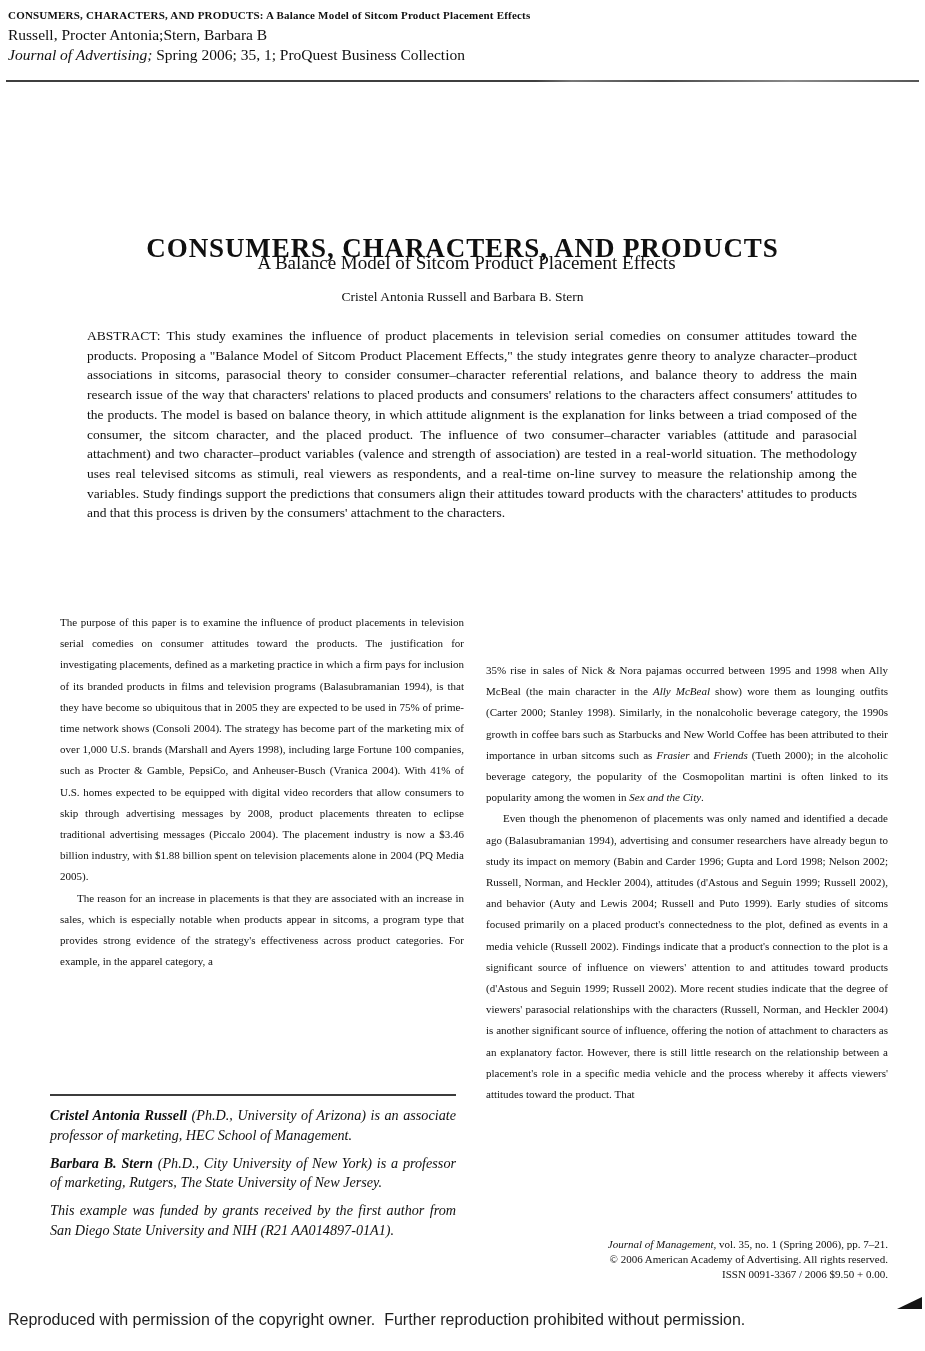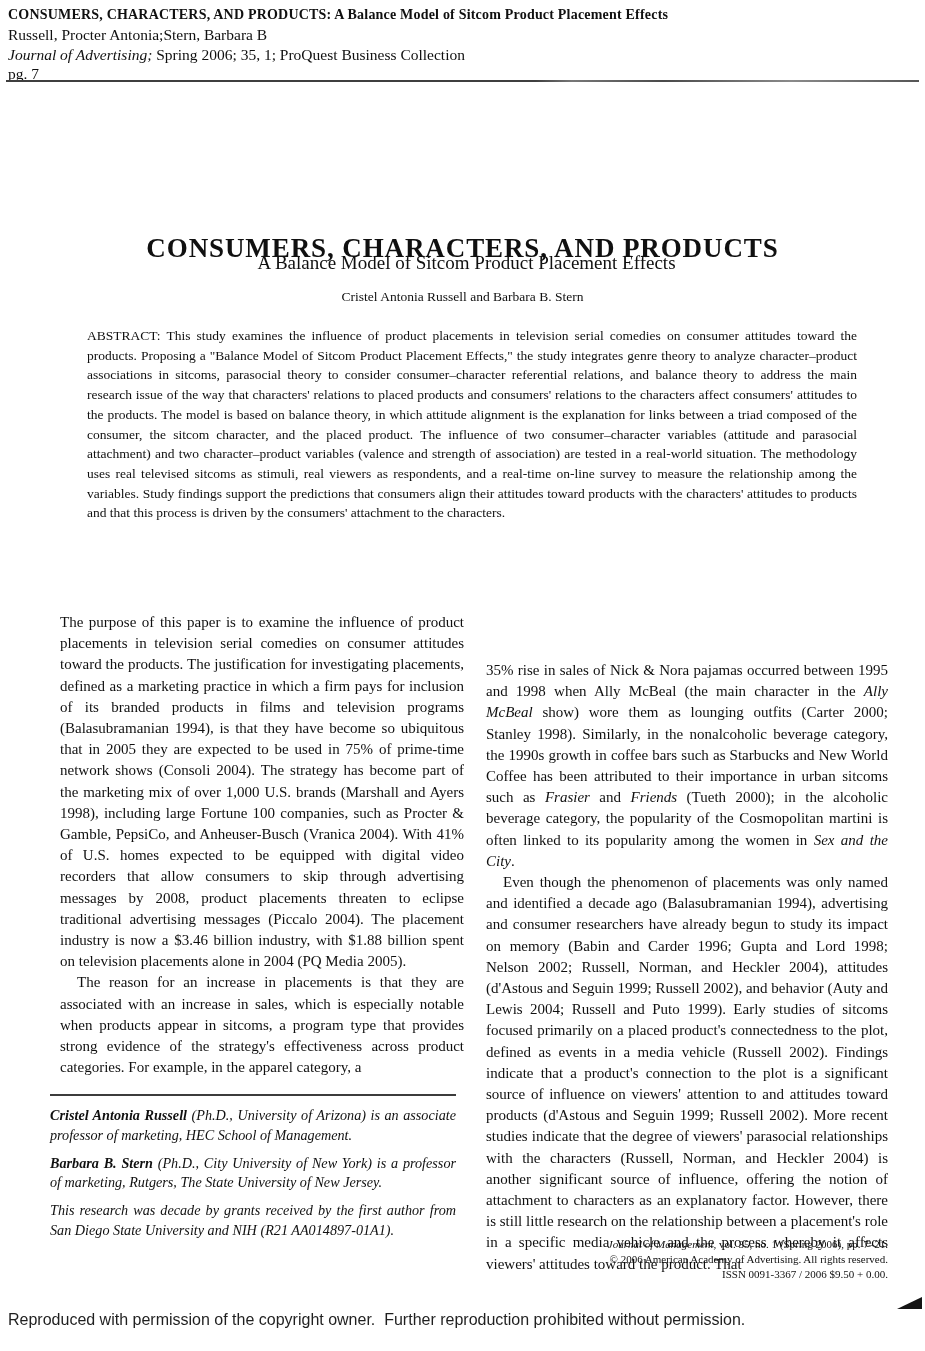--- a/index.html
+++ b/index.html
@@ -2,36 +2,36 @@
 <html><head>
 <meta charset="utf-8">
 <style>
   html,body{margin:0;padding:0;background:#e8e8e8;}
   .page{
     position:relative;width:925px;height:1351px;background:#ffffff;
     font-family:"Liberation Serif",serif;color:#101010;overflow:hidden;
   }
   
   .scan-header{position:absolute;top:5px;left:8px;right:10px;}
-  .scan-header .h-title{font-size:14px;font-weight:bold;line-height:20px;letter-spacing:.2px;margin:0;}
+  .scan-header .h-title{font-size:11px;font-weight:bold;line-height:20px;letter-spacing:.2px;margin:0;}
   .scan-header .h-line{font-size:15.5px;line-height:19.5px;}
   .top-rule{
     position:absolute;top:80px;left:6px;width:913px;height:2px;
     background:linear-gradient(90deg,#3f3f3f 0%,#3f3f3f 58%,#777 62%,#4a4a4a 72%,#8a8a8a 86%,#555 100%);
   }
   
   .article-title{position:absolute;top:211px;left:0;width:100%;text-align:center;
     font-size:27px;font-weight:bold;letter-spacing:.9px;}
   .article-subtitle{position:absolute;top:252px;left:4px;width:100%;text-align:center;font-size:19px;}
   .article-byline{position:absolute;top:289px;left:0;width:100%;text-align:center;font-size:13.5px;font-weight:normal;}
   
   .abstract{position:absolute;top:326px;left:87px;width:770px;
     font-size:13.5px;line-height:19.7px;text-align:justify;}
   
-  .col{position:absolute;top:612px;width:404px;font-size:15px;line-height:21.2px;text-align:justify;}
+  .col{position:absolute;top:612px;width:404px;font-size:11px;line-height:21.2px;text-align:justify;}
   .col p{margin:0;}
   .col p.indent{text-indent:17px;}
   .col-left{left:60px;}
   .col-right{left:486px;width:402px;margin-top:48px;}
   .col i{font-style:italic;}
   
   .footnote{position:absolute;left:50px;top:1094px;width:406px;font-style:italic;}
   .footnote-rule{border:0;border-top:2px solid #3c3c3c;margin:0 0 10px 0;}
   .footnote p{margin:0 0 8px 0;font-size:14.2px;line-height:19.8px;text-align:justify;}
   .footnote b{font-weight:bold;}
@@ -48,21 +48,20 @@
 </style>
 </head>
 <body>
 
 <div class="page">
 
   <header class="scan-header">
     <h1 class="h-title">CONSUMERS, CHARACTERS, AND PRODUCTS: A Balance Model of Sitcom Product Placement Effects</h1>
     <div class="h-line">Russell, Procter Antonia;Stern, Barbara B</div>
     <div class="h-line"><i>Journal of Advertising;</i><span> Spring 2006; 35, 1; ProQuest Business Collection</span></div>
-    <div class="h-line">pg. 7</div>
   </header>
 
   <div class="top-rule"></div>
 
   <h2 class="article-title">CONSUMERS, CHARACTERS, AND PRODUCTS</h2>
   <div class="article-subtitle">A Balance Model of Sitcom Product Placement Effects</div>
   <div class="article-byline">Cristel Antonia Russell and Barbara B. Stern</div>
 
   <div class="abstract">ABSTRACT: This study examines the influence of product placements in television serial comedies on consumer attitudes toward the products. Proposing a "Balance Model of Sitcom Product Placement Effects," the study integrates genre theory to analyze character–product associations in sitcoms, parasocial theory to consider consumer–character referential relations, and balance theory to address the main research issue of the way that characters' relations to placed products and consumers' relations to the characters affect consumers' attitudes to the products. The model is based on balance theory, in which attitude alignment is the explanation for links between a triad composed of the consumer, the sitcom character, and the placed product. The influence of two consumer–character variables (attitude and parasocial attachment) and two character–product variables (valence and strength of association) are tested in a real-world situation. The methodology uses real televised sitcoms as stimuli, real viewers as respondents, and a real-time on-line survey to measure the relationship among the variables. Study findings support the predictions that consumers align their attitudes toward products with the characters' attitudes to products and that this process is driven by the consumers' attachment to the characters.</div>
 
@@ -73,21 +72,21 @@
 
   <div class="col col-right">
     <p><span>35% rise in sales of Nick &amp; Nora pajamas occurred between 1995 and 1998 when Ally McBeal (the main character in the </span><i>Ally McBeal</i><span> show) wore them as lounging outfits (Carter 2000; Stanley 1998). Similarly, in the nonalcoholic beverage category, the 1990s growth in coffee bars such as Starbucks and New World Coffee has been attributed to their importance in urban sitcoms such as </span><i>Frasier</i><span> and </span><i>Friends</i><span> (Tueth 2000); in the alcoholic beverage category, the popularity of the Cosmopolitan martini is often linked to its popularity among the women in </span><i>Sex and the City</i><span>.</span></p>
     <p class="indent">Even though the phenomenon of placements was only named and identified a decade ago (Balasubramanian 1994), advertising and consumer researchers have already begun to study its impact on memory (Babin and Carder 1996; Gupta and Lord 1998; Nelson 2002; Russell, Norman, and Heckler 2004), attitudes (d'Astous and Seguin 1999; Russell 2002), and behavior (Auty and Lewis 2004; Russell and Puto 1999). Early studies of sitcoms focused primarily on a placed product's connectedness to the plot, defined as events in a media vehicle (Russell 2002). Findings indicate that a product's connection to the plot is a significant source of influence on viewers' attention to and attitudes toward products (d'Astous and Seguin 1999; Russell 2002). More recent studies indicate that the degree of viewers' parasocial relationships with the characters (Russell, Norman, and Heckler 2004) is another significant source of influence, offering the notion of attachment to characters as an explanatory factor. However, there is still little research on the relationship between a placement's role in a specific media vehicle and the process whereby it affects viewers' attitudes toward the product. That</p>
   </div>
 
   <div class="footnote">
     <hr class="footnote-rule">
     <p><b>Cristel Antonia Russell</b><span> (Ph.D., University of Arizona) is an associate professor of marketing, HEC School of Management.</span></p>
     <p><b>Barbara B. Stern</b><span> (Ph.D., City University of New York) is a professor of marketing, Rutgers, The State University of New Jersey.</span></p>
-    <p>This research was decade by grants received by the first author from San Diego State University and NIH (R21 AA014897-01A1).</p>
+    <p>This example was funded by grants received by the first author from San Diego State University and NIH (R21 AA014897-01A1).</p>
   </div>
 
   <div class="imprint">
     <div><i>Journal of Management,</i><span> vol. 35, no. 1 (Spring 2006), pp. 7–21.</span></div>
     <div>© 2006 American Academy of Advertising. All rights reserved.</div>
     <div>ISSN 0091-3367 / 2006 $9.50 + 0.00.</div>
   </div>
 
   <div class="corner-mark"></div>
 

